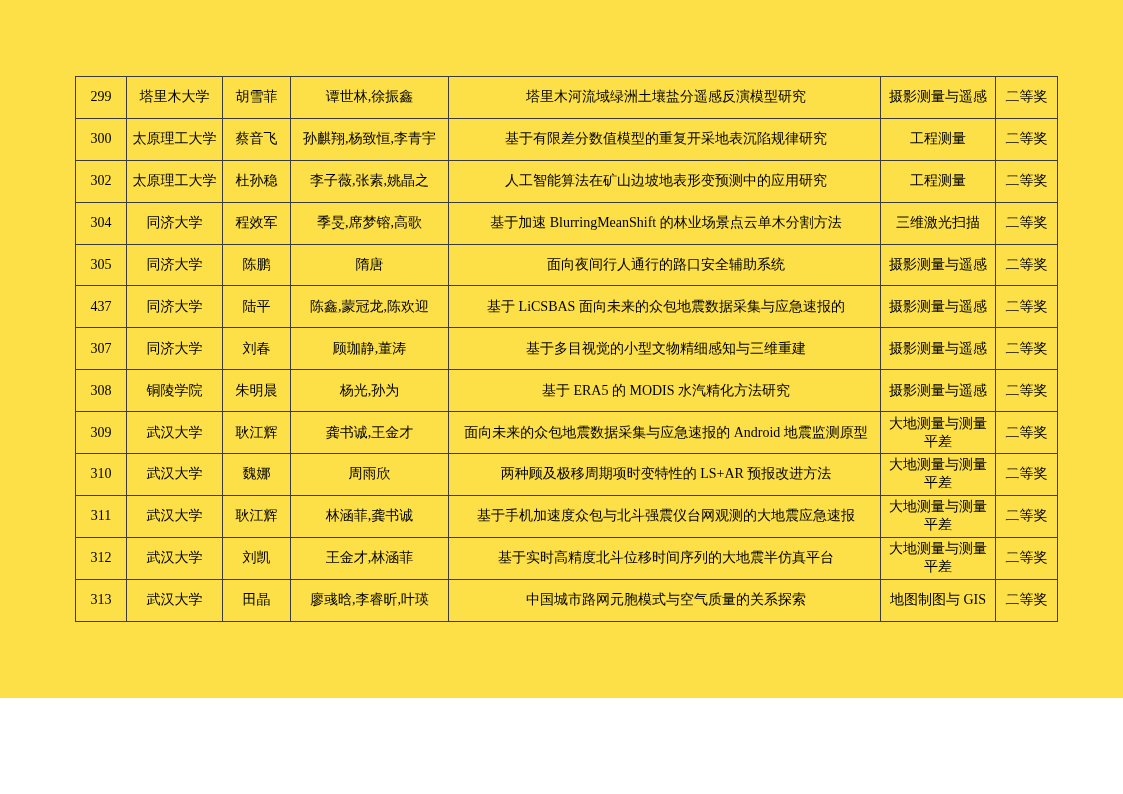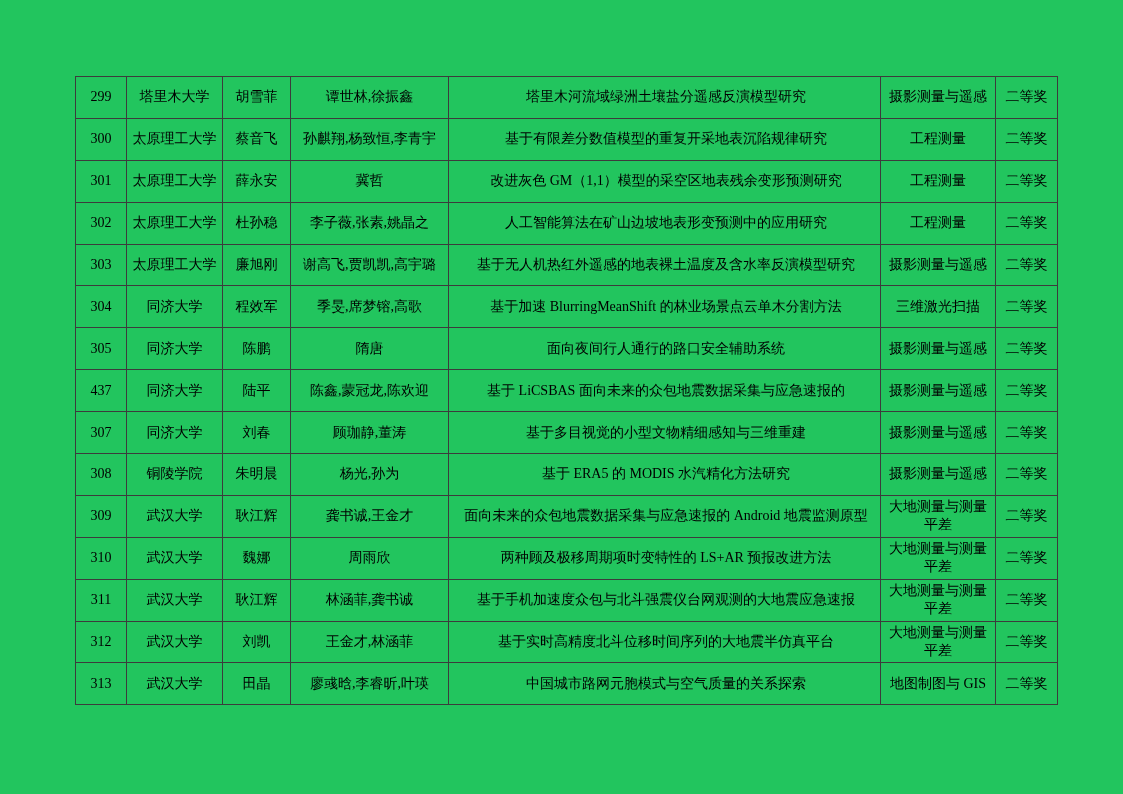--- a/index.html
+++ b/index.html
@@ -8,22 +8,22 @@
     background: #ffffff;
     width: 1123px;
     height: 794px;
     overflow: hidden;
     font-family: "Liberation Serif", "DejaVu Serif", serif;
     color: #000000;
   }
   .page {
     position: relative;
     width: 1123px;
-    height: 794px;
-    background: #22c55e;
+    height: 698px;
+    background: #fde047;
   }
   table.award-table {
     position: absolute;
     left: 75px;
     top: 76px;
     width: 982px;
     border-collapse: collapse;
     table-layout: fixed;
     font-size: 14px;
   }
@@ -74,49 +74,31 @@
   <tr>
     <td class="c-no">300</td>
     <td class="c-univ">太原理工大学</td>
     <td class="c-name">蔡音飞</td>
     <td class="c-co">孙麒翔,杨致恒,李青宇</td>
     <td class="c-title">基于有限差分数值模型的重复开采地表沉陷规律研究</td>
     <td class="c-cat">工程测量</td>
     <td class="c-award">二等奖</td>
   </tr>
 
-  <tr>
-    <td class="c-no">301</td>
-    <td class="c-univ">太原理工大学</td>
-    <td class="c-name">薛永安</td>
-    <td class="c-co">冀哲</td>
-    <td class="c-title">改进灰色 GM（1,1）模型的采空区地表残余变形预测研究</td>
-    <td class="c-cat">工程测量</td>
-    <td class="c-award">二等奖</td>
-  </tr>
 
   <tr>
     <td class="c-no">302</td>
     <td class="c-univ">太原理工大学</td>
     <td class="c-name">杜孙稳</td>
     <td class="c-co">李子薇,张素,姚晶之</td>
     <td class="c-title">人工智能算法在矿山边坡地表形变预测中的应用研究</td>
     <td class="c-cat">工程测量</td>
     <td class="c-award">二等奖</td>
   </tr>
 
-  <tr>
-    <td class="c-no">303</td>
-    <td class="c-univ">太原理工大学</td>
-    <td class="c-name">廉旭刚</td>
-    <td class="c-co">谢高飞,贾凯凯,高宇璐</td>
-    <td class="c-title">基于无人机热红外遥感的地表裸土温度及含水率反演模型研究</td>
-    <td class="c-cat">摄影测量与遥感</td>
-    <td class="c-award">二等奖</td>
-  </tr>
 
   <tr>
     <td class="c-no">304</td>
     <td class="c-univ">同济大学</td>
     <td class="c-name">程效军</td>
     <td class="c-co">季旻,席梦镕,高歌</td>
     <td class="c-title">基于加速 BlurringMeanShift 的林业场景点云单木分割方法</td>
     <td class="c-cat">三维激光扫描</td>
     <td class="c-award">二等奖</td>
   </tr>

